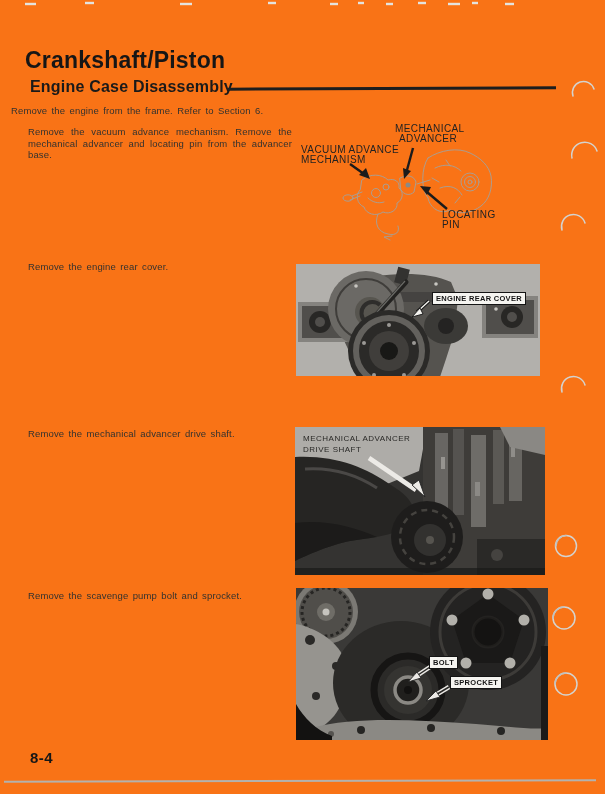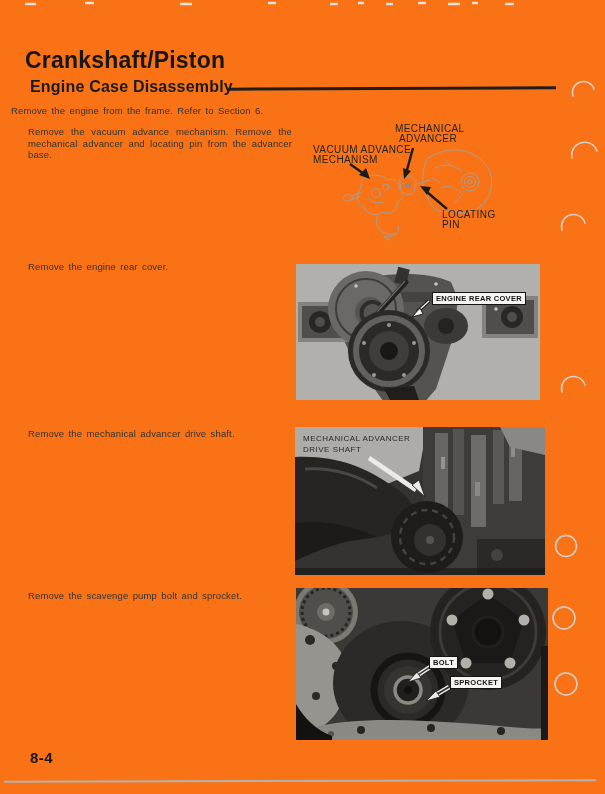--- a/index.html
+++ b/index.html
@@ -96,31 +96,31 @@
       <g fill="#1b1b1b" stroke="none">
         <polygon points="104,61 103,50 111,53"></polygon>
         <polygon points="70,61 59,57 66,50"></polygon>
         <polygon points="120,68 127,77 131,69"></polygon>
       </g>
     </svg>
     <div class="abs diagram-label" style="left:95px;top:6px;">
       <div>MECHANICAL</div>
       <div style="margin-left:4px;">ADVANCER</div>
     </div>
-    <div class="abs diagram-label" style="left:1px;top:27px;margin-left:12px;">
+    <div class="abs diagram-label" style="left:1px;top:27px;">
       <div>VACUUM ADVANCE</div>
       <div>MECHANISM</div>
     </div>
     <div class="abs diagram-label" style="left:142px;top:92px;">
       <div>LOCATING</div>
       <div>PIN</div>
     </div>
   </div>
 
-  <div class="abs photo" style="left:296px;top:264px;width:244px;height:136px;">
+  <div class="abs photo" style="left:296px;top:264px;width:244px;height:112px;">
     <svg width="244" height="150" viewBox="0 0 244 150">
       <rect width="244" height="150" fill="#b2b0ac"></rect>
       <rect width="244" height="4" fill="#57565300" opacity=".6"></rect>
       <path d="M50,20 C80,8 130,6 155,18 L162,35 L158,70 L150,95 L140,125 L120,148 L95,148 L75,120 L58,98 L45,70 L44,40 Z" fill="#55534f"></path>
       <rect x="55" y="28" width="135" height="10" fill="#454341"></rect>
       <rect x="2" y="38" width="56" height="40" fill="#85837f"></rect>
       <rect x="6" y="42" width="48" height="32" fill="#504e4b"></rect>
       <circle cx="24" cy="58" r="11" fill="#282725"></circle>
         <circle cx="24" cy="58" r="5" fill="#504e4b"></circle>
       <rect x="186" y="32" width="56" height="42" fill="#85837f"></rect>

